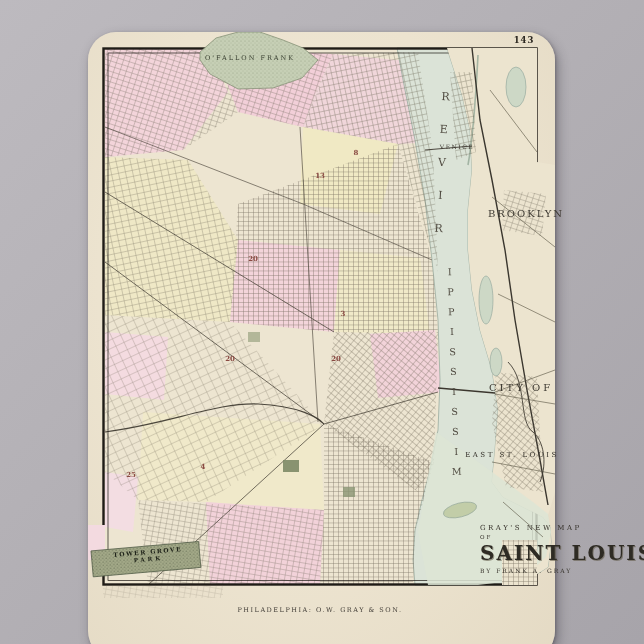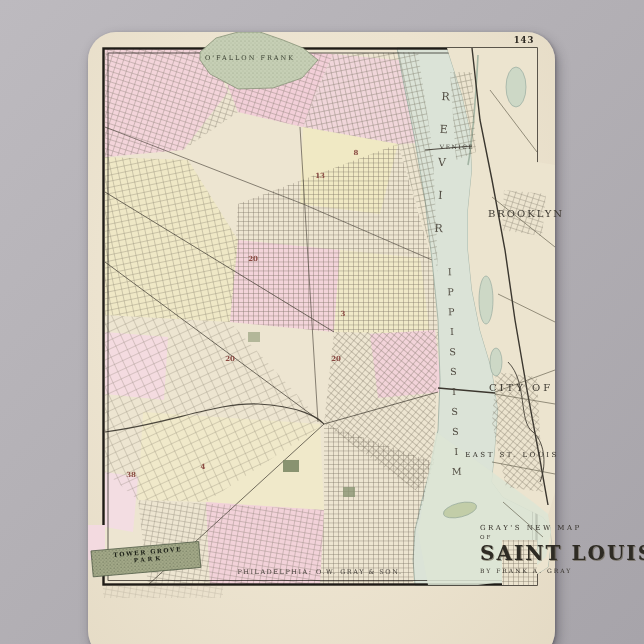--- a/index.html
+++ b/index.html
@@ -29,21 +29,21 @@
   #page-number{position:absolute;left:420px;top:3px;width:32px;text-align:center;font-size:8.5px;font-weight:bold;letter-spacing:1px;color:#2a261f;}
   #title-block{position:absolute;left:392px;top:492px;width:0;}
   #title-block div{transform:translateX(-50%);white-space:nowrap;text-align:center;}
   #title-kicker{font-size:7px;letter-spacing:2.5px;color:#35312a;}
   #title-of{font-size:5.5px;letter-spacing:2px;color:#35312a;margin-top:2px;}
   #title-main{
     font-size:20px;font-weight:bold;letter-spacing:2px;color:#2e2b24;margin-top:1px;
     text-shadow:1px 1px 0 rgba(95,88,70,.55);
   }
   #title-byline{font-size:6px;letter-spacing:2px;color:#35312a;margin-top:2px;}
-  #imprint{position:absolute;left:232px;top:536px;transform:translateX(-50%);font-size:6.5px;letter-spacing:1.5px;color:#45403a;white-space:nowrap;}
+  #imprint{position:absolute;left:232px;top:574px;transform:translateX(-50%);font-size:6.5px;letter-spacing:1.5px;color:#45403a;white-space:nowrap;}
   #tower-grove-text{
     position:absolute;left:6px;top:516px;width:108px;transform:rotate(-5deg);
     text-align:center;color:#20241a;font-weight:bold;
   }
   #tower-grove-text .tg1{font-size:6px;letter-spacing:1.5px;}
   #tower-grove-text .tg2{font-size:5.5px;letter-spacing:3px;margin-top:1px;}
   #ofallon-label{top:22px;left:162px;font-size:6.5px;letter-spacing:2px;color:#383f30;}
   #venice-label{top:111px;left:369px;font-size:6px;letter-spacing:1.5px;}
   #brooklyn-label{top:176px;left:433px;}
   #cityof-label{top:350px;left:428px;letter-spacing:3px;text-align:center;}
@@ -208,21 +208,21 @@
 
     <div id="tower-grove-text">
       <div class="tg1">TOWER GROVE</div>
       <div class="tg2">PARK</div>
     </div>
 
     <span class="ward" style="left:165px;top:222px">20</span>
     <span class="ward" style="left:255px;top:277px">3</span>
     <span class="ward" style="left:142px;top:322px">20</span>
     <span class="ward" style="left:248px;top:322px">20</span>
-    <span class="ward" style="left:43px;top:438px">38</span>
+    <span class="ward" style="left:43px;top:438px">25</span>
     <span class="ward" style="left:115px;top:430px">4</span>
     <span class="ward" style="left:232px;top:139px">13</span>
     <span class="ward" style="left:268px;top:116px">8</span>
 
     <div id="title-block">
       <div id="title-kicker">GRAY'S NEW MAP</div>
       <div id="title-of">OF</div>
       <div id="title-main">SAINT LOUIS</div>
       <div id="title-byline">BY FRANK A. GRAY</div>
     </div>

